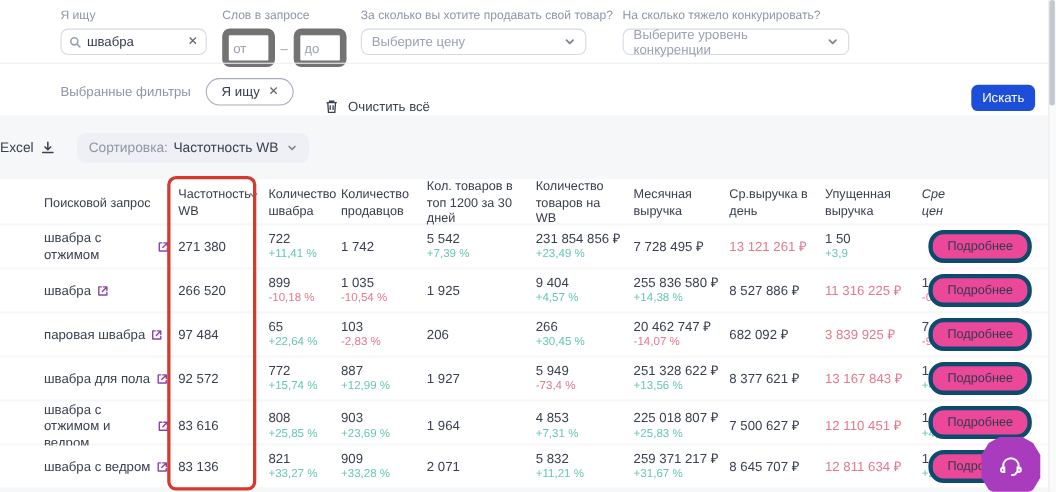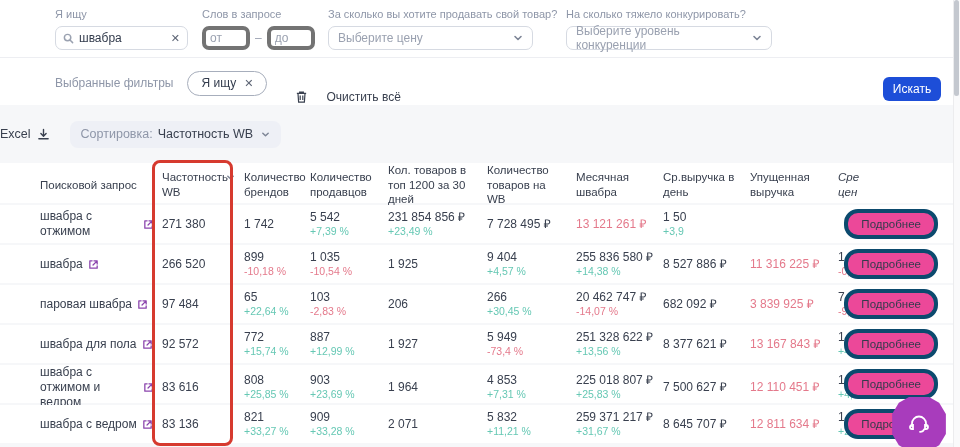--- a/index.html
+++ b/index.html
@@ -28,21 +28,21 @@
 
   .search-box {
     width:133px; height:24px; border:1px solid #d6dae2; border-radius:7px;
     display:flex; align-items:center; padding:0 7px; gap:5px; background:#fff;
   }
   .search-box .qval { flex:1; font-size:12px; color:#323b4c; border:none; outline:none; min-width:0; background:transparent; font-family:inherit;}
   .clear-x { font-size:11px; color:#5c6474; cursor:pointer; line-height:1; }
 
   .range-wrap { display:flex; align-items:center; gap:5px; }
   .range-input {
-    width:48px; height:24px; border:4px solid #737373; border-radius:7px;
+    width:48px; height:35px; border:6px solid #737373; border-radius:7px;
     font-size:12px; padding:0 4px; outline:none; color:#323b4c; font-family:inherit;
   }
   .range-input::placeholder { color:#9aa1b0; }
   .range-dash { color:#9aa1b0; font-size:12px; }
 
   .select-box {
     height:24px; border:1px solid #d6dae2; border-radius:7px; background:#fff;
     display:flex; align-items:center; justify-content:space-between;
     padding:0 9px; font-size:12px; color:#9aa1b0; cursor:pointer;
   }
@@ -53,21 +53,21 @@
   .chev path { stroke:#7d8596; stroke-width:1.6; fill:none; stroke-linecap:round; stroke-linejoin:round; }
 
   .selected-row { position:absolute; left:55px; top:70px; height:26px; display:flex; align-items:center; gap:14px; }
   .sel-label { font-size:12px; color:#8e96a8; }
   .chip {
     border:1px solid #a7aebc; border-radius:999px; height:25px;
     display:inline-flex; align-items:center; gap:8px; padding:0 13px;
     font-size:12px; color:#323b4c; background:#fff; cursor:pointer;
   }
   .chip .clear-x { font-size:11px; }
-  .clear-all { display:inline-flex; align-items:center; gap:18px; font-size:12px; color:#39404f; cursor:pointer; margin-left:14px;margin-top:28px; }
+  .clear-all { display:inline-flex; align-items:center; gap:8px; font-size:12px; color:#39404f; cursor:pointer; margin-left:14px;margin-top:28px; }
   .clear-all svg { width:13px; height:14px; }
   .clear-all svg path, .clear-all svg rect { stroke:#39404f; stroke-width:1.3; fill:none; }
 
   .search-btn {
     position:absolute; right:12px; top:77px; width:58px; height:24px;
     background:#1d4ed8; color:#fff; font-size:12px; border:none; border-radius:6px;
     cursor:pointer; font-family:inherit;
   }
 
   
@@ -220,44 +220,48 @@
 
 <div class="table-wrap">
   <div class="thead">
     <div class="hcell">Поисковой запрос</div>
     <div class="hcell sortable">
       <span style="max-width:62px;">Частотность WB</span>
       <svg class="chev" viewBox="0 0 10 10">
           <path d="M2 3.5 L5 6.5 L8 3.5"></path>
         </svg>
     </div>
-    <div class="hcell">Количество брендов</div>
+    <div class="hcell">Количество швабра</div>
     <div class="hcell">Количество продавцов</div>
     <div class="hcell">Кол. товаров в топ 1200 за 30 дней</div>
     <div class="hcell">Количество товаров на WB</div>
-    <div class="hcell">Месячная швабра</div>
+    <div class="hcell">Месячная выручка</div>
     <div class="hcell">Ср.выручка в день</div>
     <div class="hcell">Упущенная выручка</div>
     <div class="hcell">
         <div class="hcell-clip">Сре цен</div>
       </div>
   </div>
 
   <div id="table-body">
   <div class="trow">
     <div class="cell query-cell">
       <span class="qtext">швабра с отжимом</span>
       <svg class="ext-ic" viewBox="0 0 12 12">
         <path d="M4.5 2 H2 V10 H10 V7.5 M6.5 2 H10 V5.5 M10 2 L5.5 6.5"></path>
       </svg>
     </div>
     <div class="cell">
           <span class="val">271 380</span>
         </div>
     <div class="cell">
+          <span class="val">722</span>
+          <span class="delta up">+11,41 %</span>
+        </div>
+    <div class="cell">
           <span class="val">1 742</span>
         </div>
     <div class="cell">
           <span class="val">5 542</span>
           <span class="delta up">+7,39 %</span>
         </div>
     <div class="cell">
           <span class="val">231 854 856 ₽</span>
           <span class="delta up">+23,49 %</span>
         </div>

